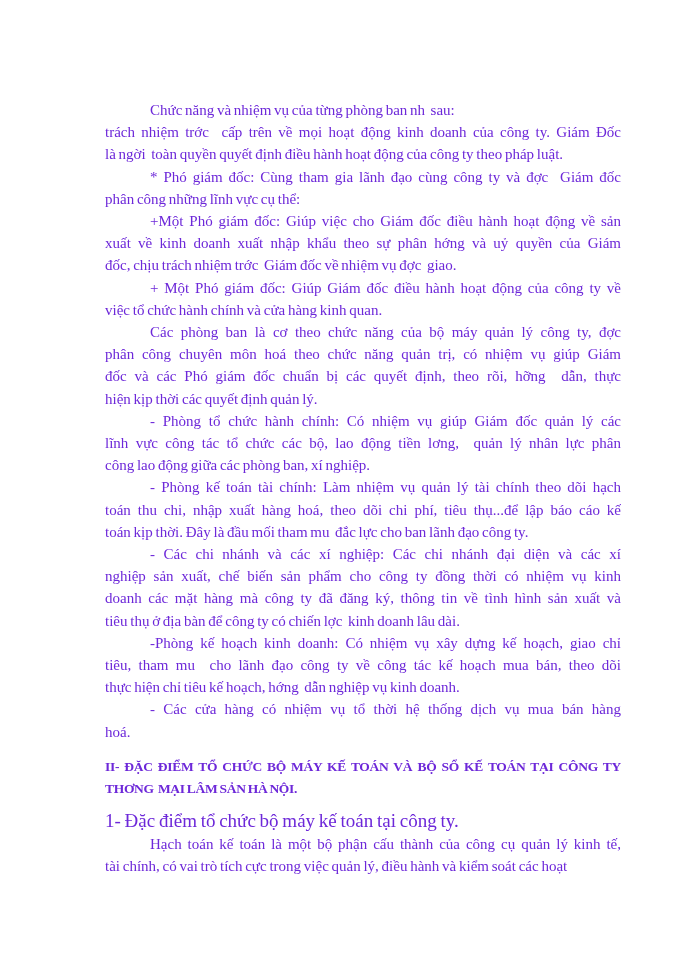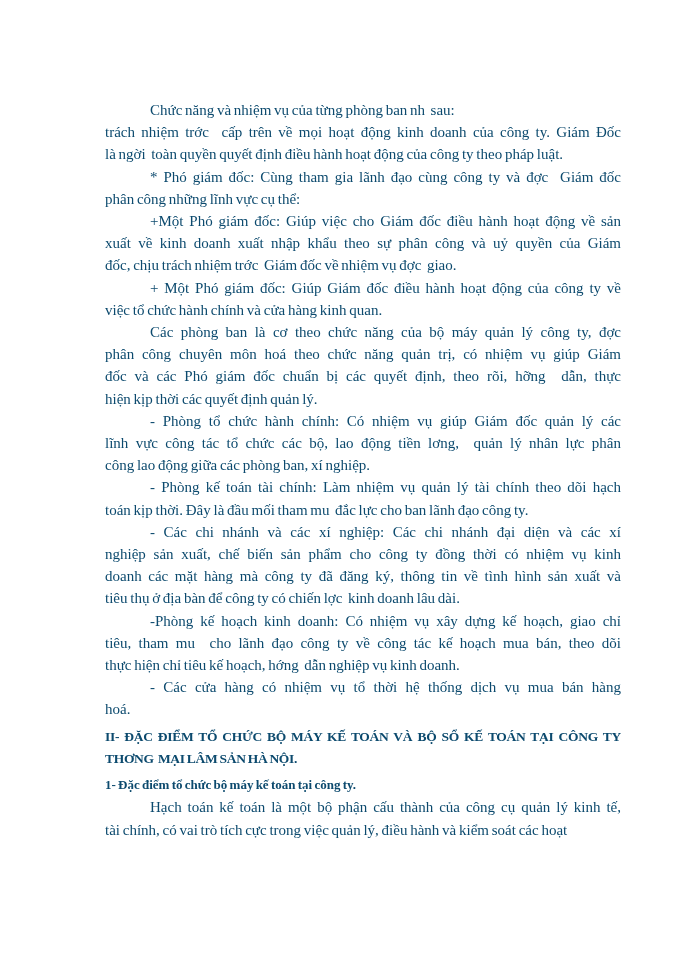--- a/index.html
+++ b/index.html
@@ -13,48 +13,48 @@
     overflow: hidden;
   }
   .page {
     box-sizing: border-box;
     width: 700px;
     height: 780px;
     padding: 99px 79px 0 105px;
     background: #ffffff;
     font-family: "Liberation Serif", "DejaVu Serif", serif;
     font-size: 15px;
-    color: #0c4a6e;
+    color: #6d28d9;
   }
   .para { margin: 0; }
   .line {
     line-height: 22.2px;
     text-align: justify;
     text-align-last: justify;
     -moz-text-align-last: justify;
     word-spacing: -1px;
     white-space: normal;
     overflow: hidden;
   }
   .line.last {
     text-align-last: left;
     -moz-text-align-last: left;
   }
   .body .line.first { text-indent: 45px; }
   .heading {
     font-weight: 700;
     font-size: 13.5px;
     letter-spacing: -0.3px;
-    margin-top: 5px;
+    margin-top: 13px;
   }
   .heading .line { line-height: 22.2px; }
   .subheading {
-    font-weight: 700;
-    font-size: 13px;
-    margin-top: 4px;
+    font-weight: 400;
+    font-size: 19px;
+    margin-top: 10px;
   }
   .spaced { }
 </style>
 </head>
 <body>
 
 <div class="page">
   <div>
       <div class="para body">
         <div class="line first last">Chức năng và nhiệm vụ của từng phòng ban nh&nbsp; sau:</div>
@@ -62,40 +62,41 @@
       <div class="para body">
         <div class="line">trách nhiệm trớc&nbsp; cấp trên về mọi hoạt động kinh doanh của công ty. Giám Đốc</div>
         <div class="line last">là ngời&nbsp; toàn quyền quyết định điều hành hoạt động của công ty theo pháp luật.</div>
       </div>
       <div class="para body">
         <div class="line first">* Phó giám đốc: Cùng tham gia lãnh đạo cùng công ty và đợc&nbsp; Giám đốc</div>
         <div class="line last">phân công những lĩnh vực cụ thể:</div>
       </div>
       <div class="para body">
         <div class="line first">+Một Phó giám đốc: Giúp việc cho Giám đốc điều hành hoạt động về sản</div>
-        <div class="line">xuất về kinh doanh xuất nhập khẩu theo sự phân công và uỷ quyền của Giám</div>
+        <div class="line">xuất về kinh doanh xuất nhập khẩu theo sự phân hớng và uỷ quyền của Giám</div>
         <div class="line last">đốc, chịu trách nhiệm trớc&nbsp; Giám đốc về nhiệm vụ đợc&nbsp; giao.</div>
       </div>
       <div class="para body">
         <div class="line first">+ Một Phó giám đốc: Giúp Giám đốc điều hành hoạt động của công ty về</div>
         <div class="line last">việc tổ chức hành chính và cửa hàng kinh quan.</div>
       </div>
       <div class="para body">
         <div class="line first">Các phòng ban là cơ theo chức năng của bộ máy quản lý công ty, đợc</div>
         <div class="line">phân công chuyên môn hoá theo chức năng quản trị, có nhiệm vụ giúp Giám</div>
         <div class="line">đốc và các Phó giám đốc chuẩn bị các quyết định, theo rõi, hỡng&nbsp; dẫn, thực</div>
         <div class="line last">hiện kịp thời các quyết định quản lý.</div>
       </div>
       <div class="para body">
         <div class="line first">- Phòng tổ chức hành chính: Có nhiệm vụ giúp Giám đốc quản lý các</div>
         <div class="line">lĩnh vực công tác tổ chức các bộ, lao động tiền lơng,&nbsp; quản lý nhân lực phân</div>
         <div class="line last">công lao động giữa các phòng ban, xí nghiệp.</div>
       </div>
       <div class="para body">
         <div class="line first">- Phòng kế toán tài chính: Làm nhiệm vụ quản lý tài chính theo dõi hạch</div>
+        <div class="line">toán thu chi, nhập xuất hàng hoá, theo dõi chi phí, tiêu thụ...để lập báo cáo kế</div>
         <div class="line last">toán kịp thời. Đây là đầu mối tham mu&nbsp; đắc lực cho ban lãnh đạo công ty.</div>
       </div>
       <div class="para body">
         <div class="line first">- Các chi nhánh và các xí nghiệp: Các chi nhánh đại diện và các xí</div>
         <div class="line">nghiệp sản xuất, chế biến sản phẩm cho công ty đồng thời có nhiệm vụ kinh</div>
         <div class="line">doanh các mặt hàng mà công ty đã đăng ký, thông tin về tình hình sản xuất và</div>
         <div class="line last">tiêu thụ ở địa bàn để công ty có chiến lợc&nbsp; kinh doanh lâu dài.</div>
       </div>
       <div class="para body">
         <div class="line first">-Phòng kế hoạch kinh doanh: Có nhiệm vụ xây dựng kế hoạch, giao chỉ</div>

